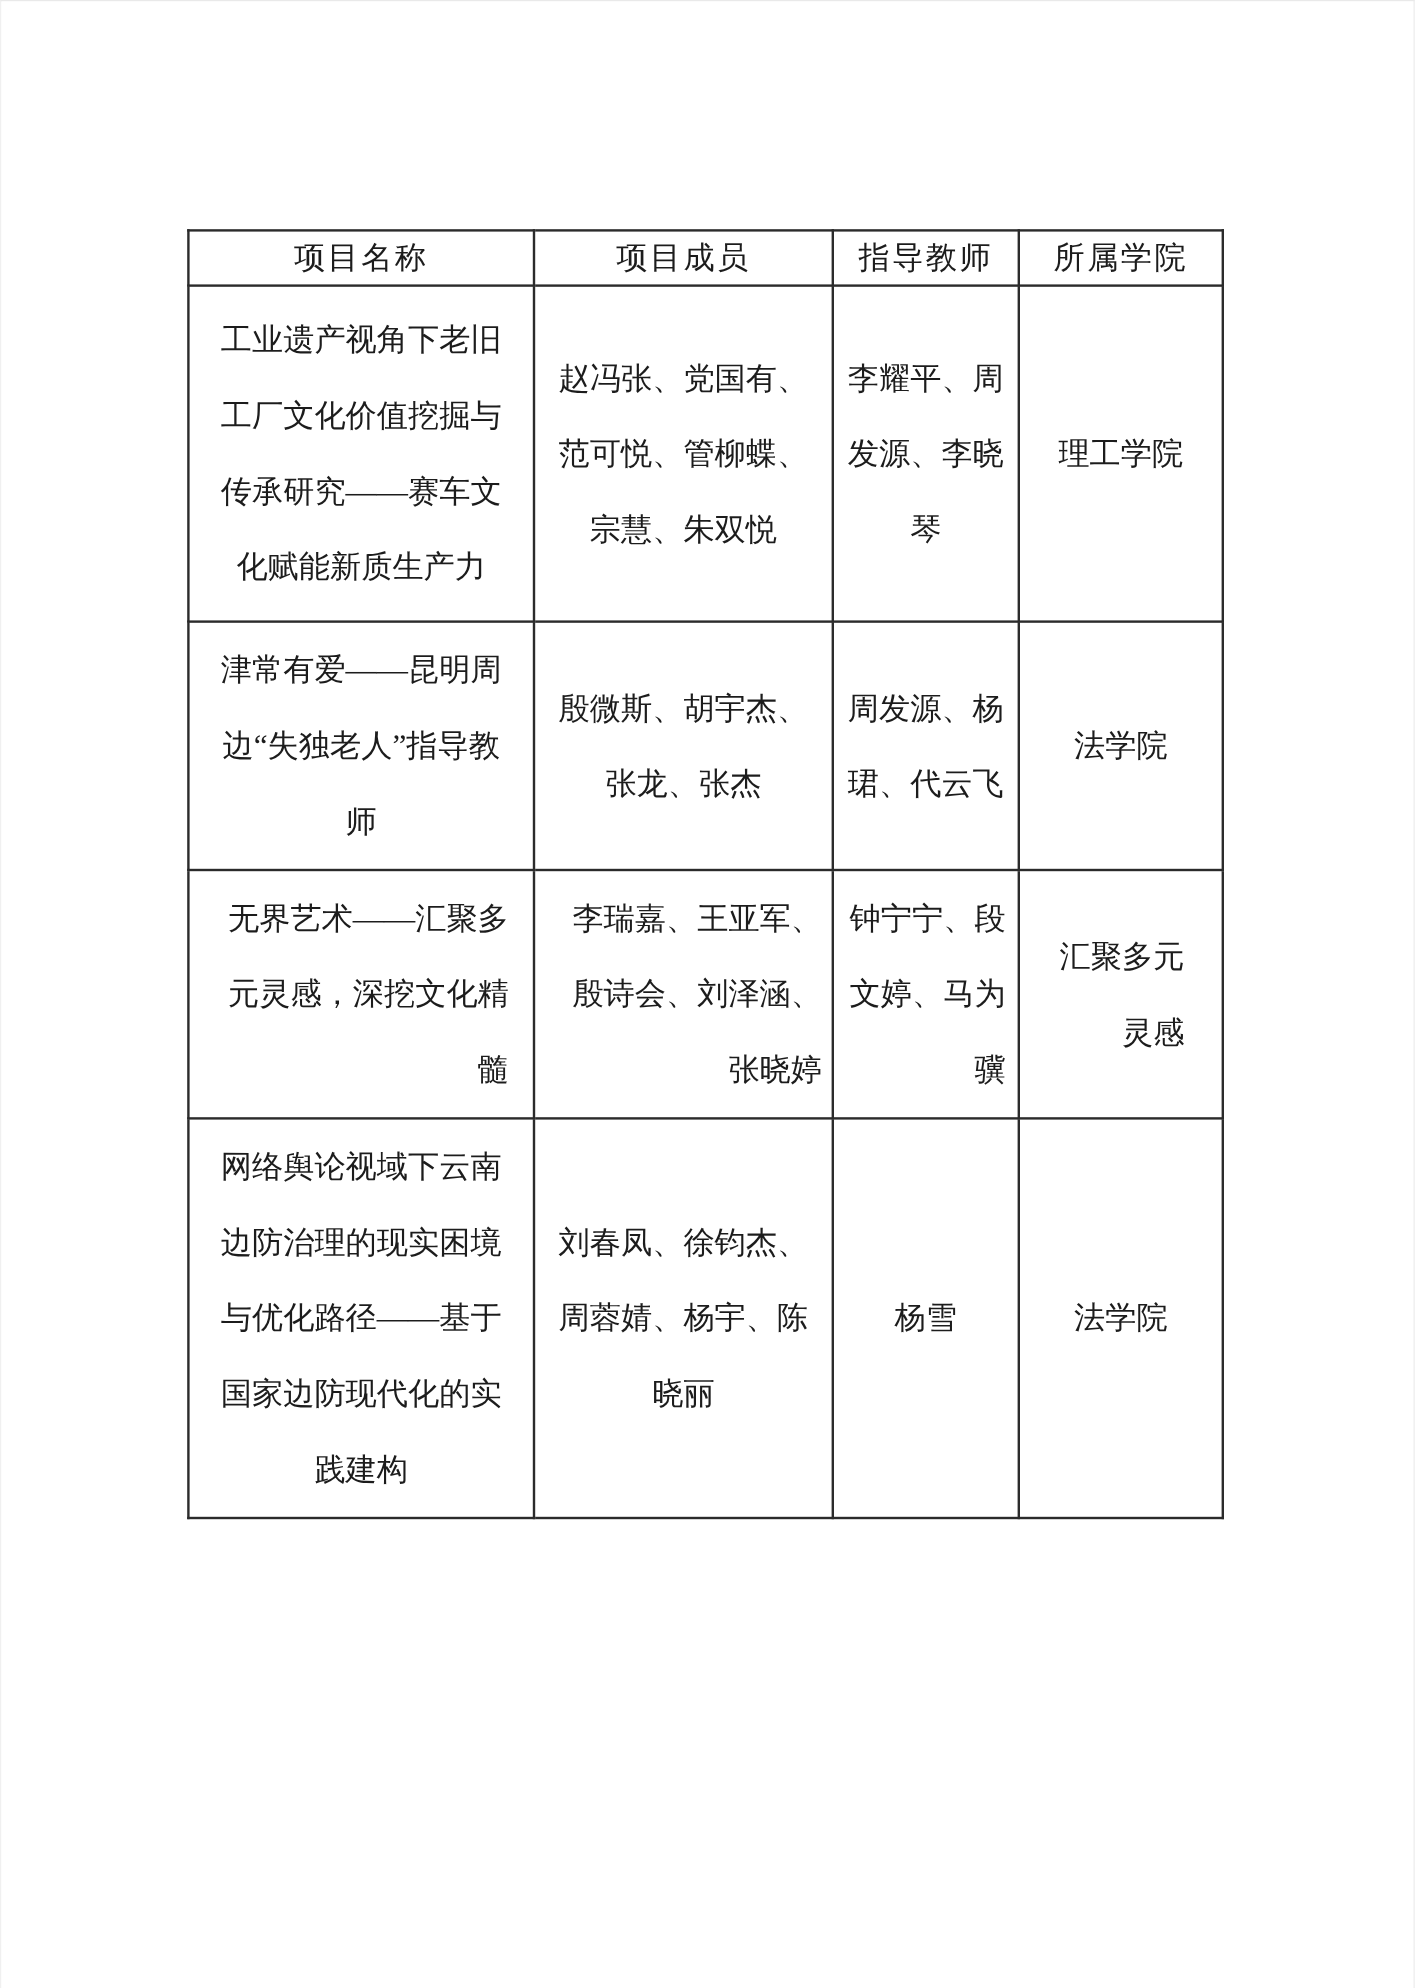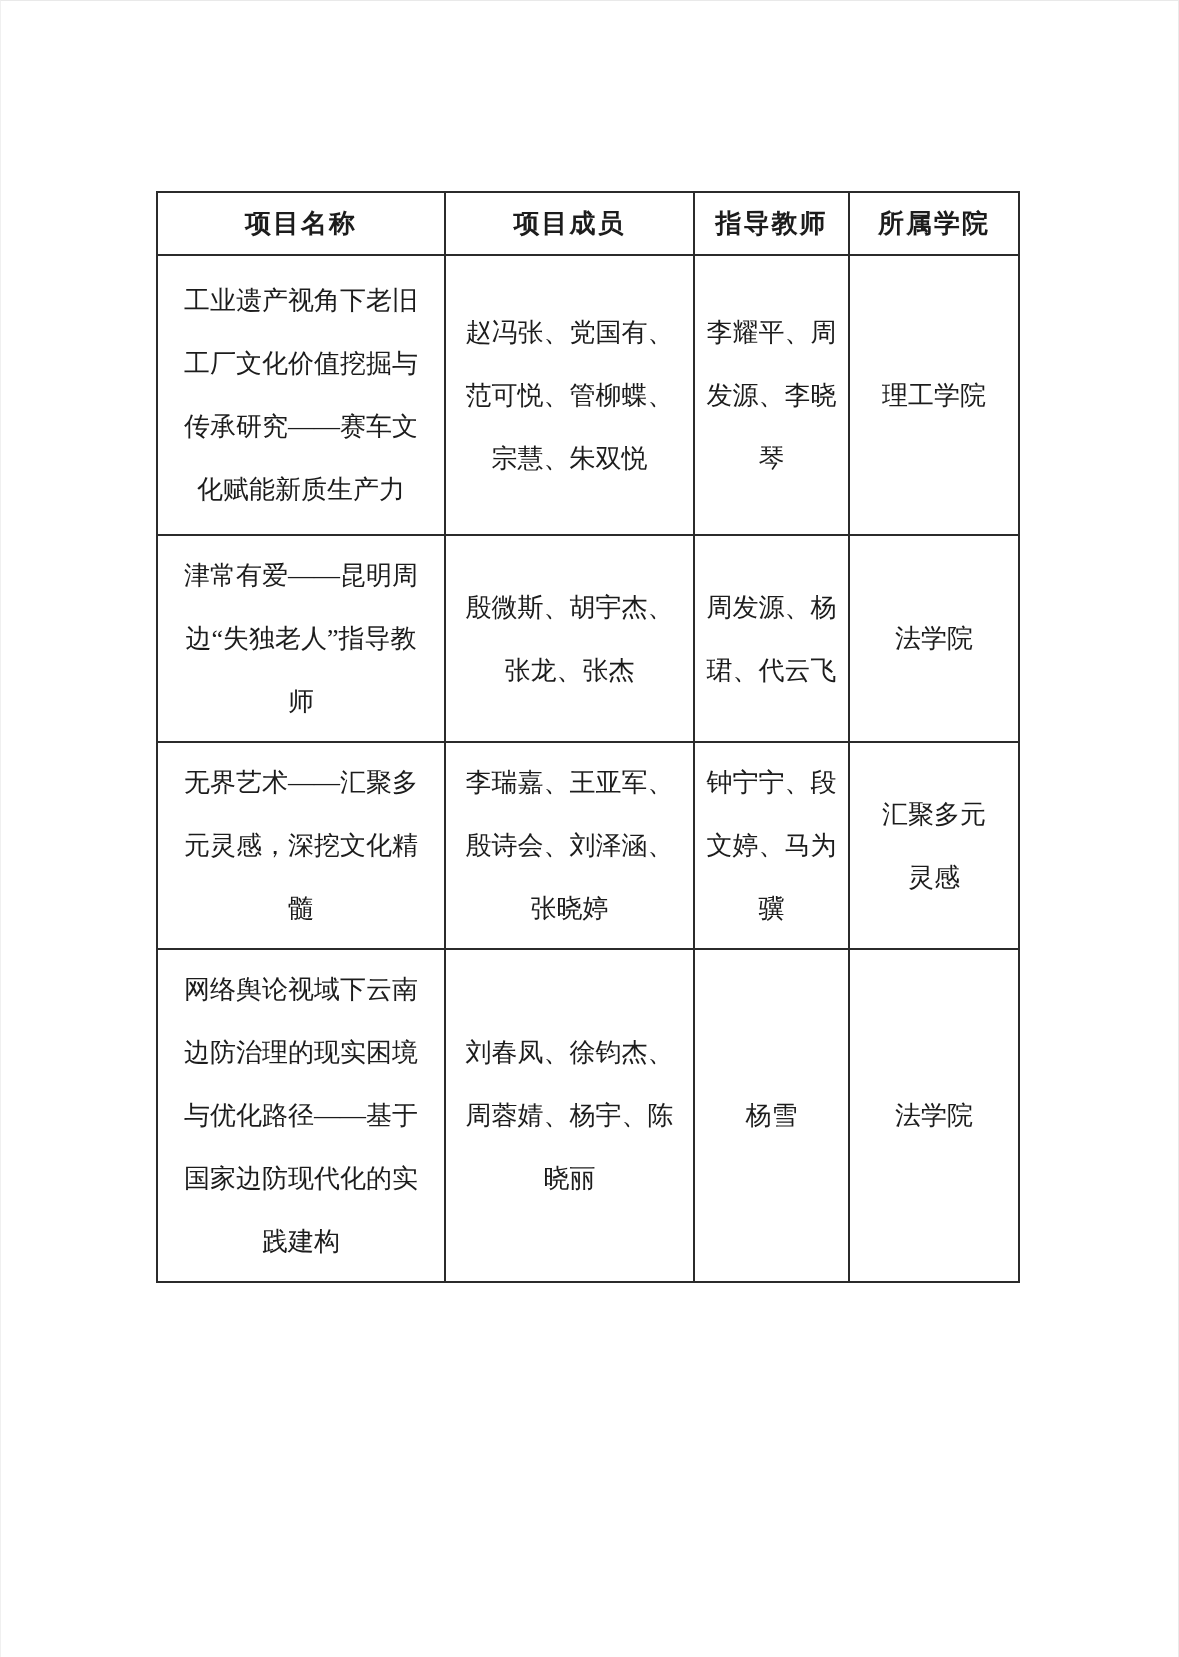--- a/index.html
+++ b/index.html
@@ -41,38 +41,38 @@
   table.projects td {
     border: 2px solid #2b2b2b;
     text-align: center;
     vertical-align: middle;
     font-size: 26px;
     box-sizing: border-box;
     word-break: break-all;
     line-break: anywhere;
   }
   table.projects thead th {
-    height: 63px;
-    font-weight: bold;
+    height: 46px;
+    font-weight: normal;
     line-height: 1.2;
     letter-spacing: 2px;
   }
   table.projects tbody td {
     line-height: 63px;
     font-weight: normal;
   }
   td.cell-name    { padding: 8px 20px; }
   td.cell-members { padding: 6px 8px; margin-left: 20px; }
   td.cell-advisors{ padding: 2px 10px; }
   td.cell-college { padding: 8px 31px; }
 
   tr.row-0 td { height: 280px; }
   tr.row-1 td { height: 186px; }
   tr.row-2 td { height: 210px; }
-  tr.row-3 td { height: 184px; }
+  tr.row-3 td { height: 184px; text-align: right; }
   tr.row-4 td { height: 318px; }
 </style>
 </head>
 <body>
 
 <div class="page">
   <table class="projects">
     <colgroup>
       <col class="c1">
         <col class="c2">

